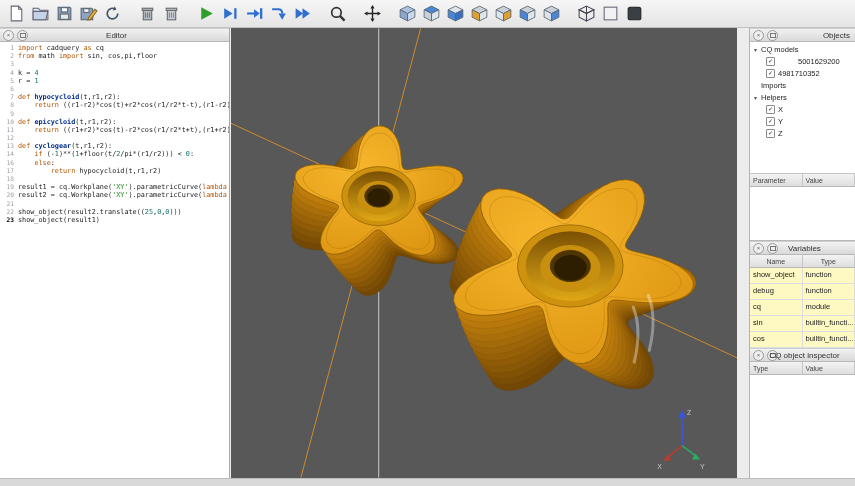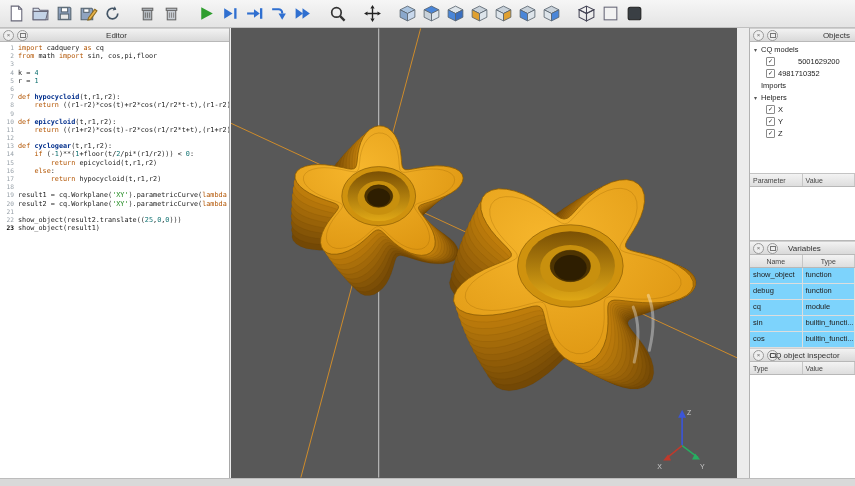--- a/index.html
+++ b/index.html
@@ -40,21 +40,21 @@
   .right-col{position:absolute;right:0;top:28px;width:106px;height:450px;background:#ececec;border-left:1px solid #b2b2b2;display:flex;flex-direction:column;box-sizing:border-box;}
   .tree-body{height:130px;background:#ffffff;border-bottom:1px solid #c4c4c4;overflow:hidden;padding-top:1px;}
   .tree-row{display:flex;align-items:center;height:12px;font-size:7.5px;color:#222;}
   .exp{width:7px;font-size:6px;color:#555;flex:none;}
   .cbx{width:7px;height:7px;border:1px solid #8a8a8a;background:#fff;border-radius:1px;font-size:6px;line-height:7px;margin-right:3px;display:inline-flex;align-items:center;justify-content:center;color:#222;flex:none;}
   .grid-header{display:flex;height:13px;background:linear-gradient(#f3f3f3,#dedede);border-bottom:1px solid #b8b8b8;font-size:7px;color:#444;flex:none;box-sizing:border-box;}
   .gh-cell{flex:1;padding:1px 3px;border-right:1px solid #c6c6c6;display:flex;align-items:center;overflow:hidden;white-space:nowrap;}
   .gh-center .gh-cell{justify-content:center;}
   .param-body{height:53px;background:#fff;border-bottom:1px solid #b8b8b8;}
   #var-rows{background:#fff;}
-  .var-row{display:flex;height:15px;border-bottom:1px solid #ddd;font-size:7.5px;color:#222;background:#7dd3fc;}
+  .var-row{display:flex;height:15px;border-bottom:1px solid #ddd;font-size:7.5px;color:#222;background:#fef9c3;}
   .var-cell{flex:1;padding:2px 3px;border-right:1px solid #ddd;overflow:hidden;white-space:nowrap;box-sizing:border-box;}
   .insp-body{flex:1;background:#fff;}
 
   .bottom-strip{position:absolute;left:0;bottom:0;width:855px;height:8px;background:#d9d9d9;border-top:1px solid #bcbcbc;box-sizing:border-box;}
 </style>
 </head>
 <body>
 
 <div class="app">
 
@@ -246,21 +246,20 @@
         <div class="code-line"><span class="ln">5</span><span class="ct"><span class="tp">r = </span><span class="tn">1</span></span></div>
         <div class="code-line"><span class="ln">6</span><span class="ct"></span></div>
         <div class="code-line"><span class="ln">7</span><span class="ct"><span class="tk">def</span><span class="tp"> </span><span class="td">hypocycloid</span><span class="tp">(t,r1,r2):</span></span></div>
         <div class="code-line"><span class="ln">8</span><span class="ct"><span class="tp">    </span><span class="tk">return</span><span class="tp"> ((r1-r2)*cos(t)+r2*cos(r1/r2*t-t),(r1-r2)*sin(t)+r2*sin(-</span></span></div>
         <div class="code-line"><span class="ln">9</span><span class="ct"></span></div>
         <div class="code-line"><span class="ln">10</span><span class="ct"><span class="tk">def</span><span class="tp"> </span><span class="td">epicycloid</span><span class="tp">(t,r1,r2):</span></span></div>
         <div class="code-line"><span class="ln">11</span><span class="ct"><span class="tp">    </span><span class="tk">return</span><span class="tp"> ((r1+r2)*cos(t)-r2*cos(r1/r2*t+t),(r1+r2)*sin(t)-r2*sin(</span></span></div>
         <div class="code-line"><span class="ln">12</span><span class="ct"></span></div>
         <div class="code-line"><span class="ln">13</span><span class="ct"><span class="tk">def</span><span class="tp"> </span><span class="td">cyclogear</span><span class="tp">(t,r1,r2):</span></span></div>
         <div class="code-line"><span class="ln">14</span><span class="ct"><span class="tp">    </span><span class="tk">if</span><span class="tp"> (-</span><span class="tn">1</span><span class="tp">)**(</span><span class="tn">1</span><span class="tp">+floor(t/</span><span class="tn">2</span><span class="tp">/pi*(r1/r2))) &lt; </span><span class="tn">0</span><span class="tp">:</span></span></div>
-        <div class="code-line"><span class="ln">15</span><span class="ct"><span class="tp">        </span><span class="tk">return</span><span class="tp"> epicycloid(t,r1,r2)</span></span></div>
         <div class="code-line"><span class="ln">16</span><span class="ct"><span class="tp">    </span><span class="tk">else</span><span class="tp">:</span></span></div>
         <div class="code-line"><span class="ln">17</span><span class="ct"><span class="tp">        </span><span class="tk">return</span><span class="tp"> hypocycloid(t,r1,r2)</span></span></div>
         <div class="code-line"><span class="ln">18</span><span class="ct"></span></div>
         <div class="code-line"><span class="ln">19</span><span class="ct"><span class="tp">result1 = cq.Workplane(</span><span class="ts">'XY'</span><span class="tp">).parametricCurve(</span><span class="tk">lambda</span><span class="tp"> t: cyclog</span></span></div>
         <div class="code-line"><span class="ln">20</span><span class="ct"><span class="tp">result2 = cq.Workplane(</span><span class="ts">'XY'</span><span class="tp">).parametricCurve(</span><span class="tk">lambda</span><span class="tp"> t: cyclog</span></span></div>
         <div class="code-line"><span class="ln">21</span><span class="ct"></span></div>
         <div class="code-line"><span class="ln">22</span><span class="ct"><span class="tp">show_object(result2.translate((</span><span class="tn">25</span><span class="tp">,</span><span class="tn">0</span><span class="tp">,</span><span class="tn">0</span><span class="tp">)))</span></span></div>
         <div class="code-line"><span class="ln cur">23</span><span class="ct"><span class="tp">show_object(result1)</span></span></div>
       </div>
   </div>

